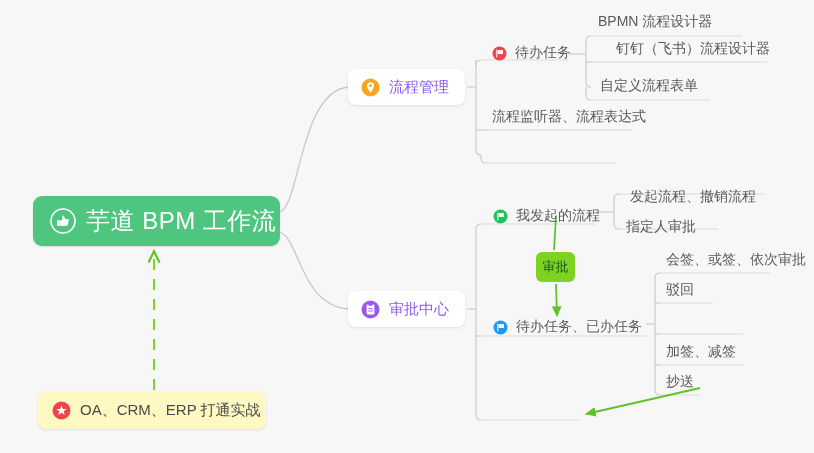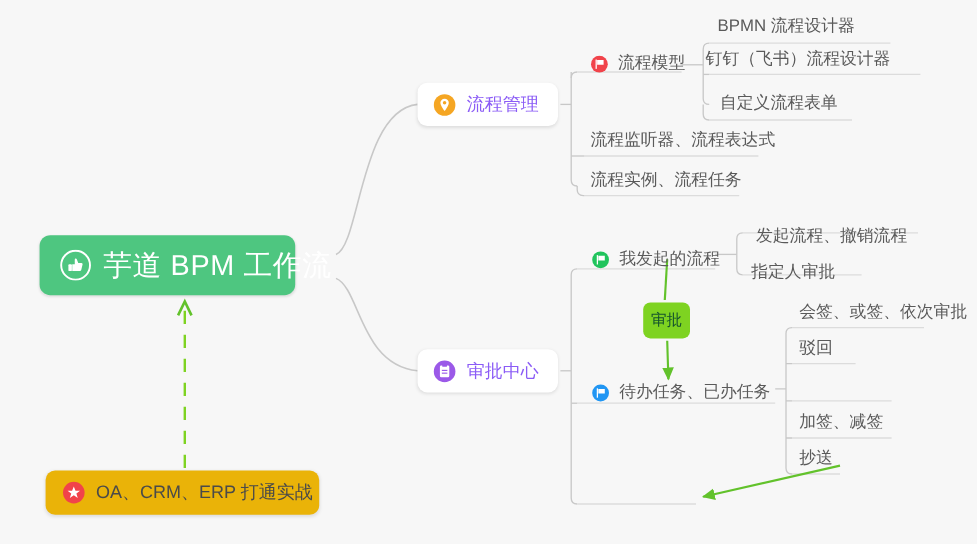--- a/index.html
+++ b/index.html
@@ -11,21 +11,21 @@
     position:relative;
   }
   #canvas{position:absolute;left:0;top:0;width:814px;height:453px;}
   .svg-layer{position:absolute;left:0;top:0;width:814px;height:453px;pointer-events:none;}
 
   
   .node{position:absolute;display:flex;align-items:center;white-space:nowrap;}
 
   .root{
     left:33px;top:196px;
-    width:213px;height:50px;
+    width:247px;height:50px;
     background:#4ec680;
     border-radius:9px;
     box-sizing:border-box;
     padding-left:17px;
     box-shadow:0 1px 2px rgba(0,0,0,.10);
   }
   .root .label{
     color:#ffffff;font-size:24px;letter-spacing:.5px;margin-left:10px;
   }
 
@@ -41,21 +41,21 @@
 
   .sub{height:26px;background:transparent;}
   .sub .label{color:#5a5a5a;font-size:14px;margin-left:8px;}
 
   .leaf{height:26px;background:transparent;}
   .leaf .label{color:#5a5a5a;font-size:14px;}
 
   .callout{
     left:38px;top:392px;
     width:228px;height:37px;
-    background:#eab308;
+    background:#fef9c3;
     border-radius:8px;
     box-shadow:0 1px 3px rgba(0,0,0,.10);
     padding-left:14px;box-sizing:border-box;
   }
   .callout .label{color:#4a4a4a;font-size:15px;margin-left:9px;}
 
   .badge{
     left:536px;top:252px;
     width:39px;height:30px;
     background:#7ed321;
@@ -162,38 +162,35 @@
   </div>
 
   <div class="node sub" style="left:492px;top:40px;">
     <span class="icon ic-small">
       <svg width="15" height="15" viewBox="0 0 15 15">
         <circle cx="7.5" cy="7.5" r="7" fill="#f1434a"></circle>
         <rect x="4.3" y="3.6" width="1.05" height="7.8" fill="#ffffff"></rect>
         <path d="M5.6 4.1 L11.0 4.1 L11.0 8.0 L5.6 8.0 Z" fill="#ffffff"></path>
       </svg>
     </span>
-    <span class="label">流程模型</span>
+    <span class="label">待办任务</span>
   </div>
 
   <div class="node leaf" style="left:598px;top:9px;">
     <span class="label">BPMN 流程设计器</span>
   </div>
-  <div class="node leaf" style="left:588px;top:36px;font-family:Liberation Serif, serif;">
+  <div class="node leaf" style="left:616px;top:36px;font-family:Liberation Serif, serif;">
     <span class="label">钉钉（飞书）流程设计器</span>
   </div>
   <div class="node leaf" style="left:600px;top:73px;">
     <span class="label">自定义流程表单</span>
   </div>
 
   <div class="node leaf" style="left:492px;top:104px;">
     <span class="label">流程监听器、流程表达式</span>
-  </div>
-  <div class="node leaf" style="left:492px;top:137px;">
-    <span class="label">流程实例、流程任务</span>
   </div>
 
   <div class="node branch" style="left:348px;top:291px;text-align:right;">
     <span class="icon ic-mid">
       <svg width="19" height="19" viewBox="0 0 19 19">
         <circle cx="9.5" cy="9.5" r="9" fill="#9b59e8"></circle>
         <rect x="5.6" y="4.6" width="7.8" height="9.8" rx="1.1" fill="#ffffff"></rect>
         <rect x="7.5" y="3.3" width="4.0" height="2.4" rx="0.8" fill="#9b59e8"></rect>
         <rect x="7.2" y="8.2" width="4.6" height="0.95" fill="#9b59e8"></rect>
         <rect x="7.2" y="10.5" width="4.6" height="0.95" fill="#9b59e8"></rect>

